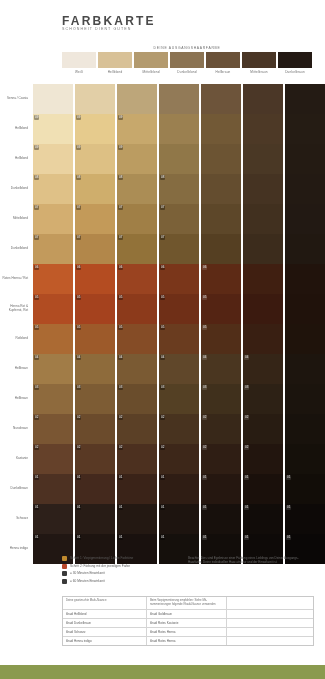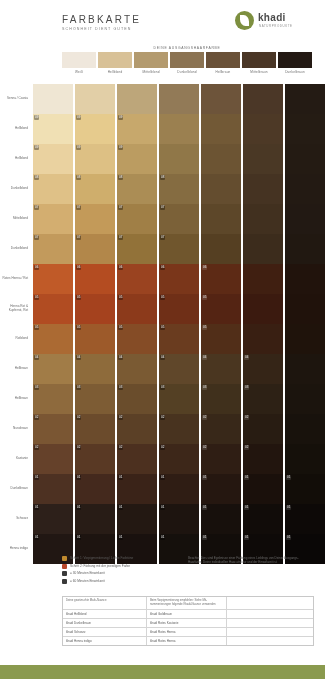--- a/index.html
+++ b/index.html
@@ -1,21 +1,21 @@
 <!DOCTYPE html>
 <html><head>
 <meta charset="utf-8">
 <style>
   html,body{margin:0;padding:0;background:#ffffff;}
   body{width:325px;height:679px;font-family:"Liberation Sans",sans-serif;color:#3a3a3a;}
   #sheet{position:relative;width:325px;height:679px;overflow:hidden;background:#ffffff;}
 
   
   #header{position:absolute;left:0;top:0;width:325px;height:52px;}
-  #title{position:absolute;left:62px;top:14px;font-size:10px;letter-spacing:2.2px;color:#4a4a4a;font-weight:normal;}
+  #title{position:absolute;left:62px;top:14px;font-size:12px;letter-spacing:2.2px;color:#4a4a4a;font-weight:bold;}
   #subtitle{position:absolute;left:62px;top:27px;font-size:3.6px;letter-spacing:1.1px;color:#7a7a7a;}
   #logo{position:absolute;right:18px;top:10px;width:72px;height:26px;}
   #logo .mark{position:absolute;left:0;top:1px;width:19px;height:19px;border-radius:50%;background:#7d8f3f;}
   #logo .mark:after{content:"";position:absolute;left:5px;top:4px;width:9px;height:11px;border-radius:0 60% 0 60%;background:#ffffff;}
   #logo .wordmark{position:absolute;left:23px;top:2px;font-size:10px;font-weight:bold;color:#4c4c4c;letter-spacing:.3px;}
   #logo .tagline{position:absolute;left:24px;top:14px;font-size:2.9px;letter-spacing:.6px;color:#8d8d8d;}
 
   
   #topband{position:absolute;left:62px;top:46px;width:250px;}
   #topband .bandlabel{font-size:3.4px;letter-spacing:.7px;color:#6e6e6e;text-align:center;margin-bottom:2px;}
@@ -57,25 +57,20 @@
   #footer{position:absolute;left:0;bottom:0;width:325px;height:14px;background:#8a9a4e;}
 </style>
 </head>
 <body>
 
 <div id="sheet">
 
   <div id="header">
     <div id="title">FARBKARTE</div>
     <div id="subtitle">SCHÖNHEIT DIENT GUTEN</div>
-    <div id="logo">
-      <div class="mark"></div>
-      <div class="wordmark">khadi</div>
-      <div class="tagline">NATURPRODUKTE</div>
-    </div>
   </div>
 
   <div id="topband">
     <div class="bandlabel">DEINE AUSGANGSHAARFARBE</div>
     <div class="row" id="topband-row">
         <div class="cell">
           <div class="sw" style="background: rgb(239, 231, 220);"></div>
           <div class="cap">Weiß</div>
         </div>
         <div class="cell">

